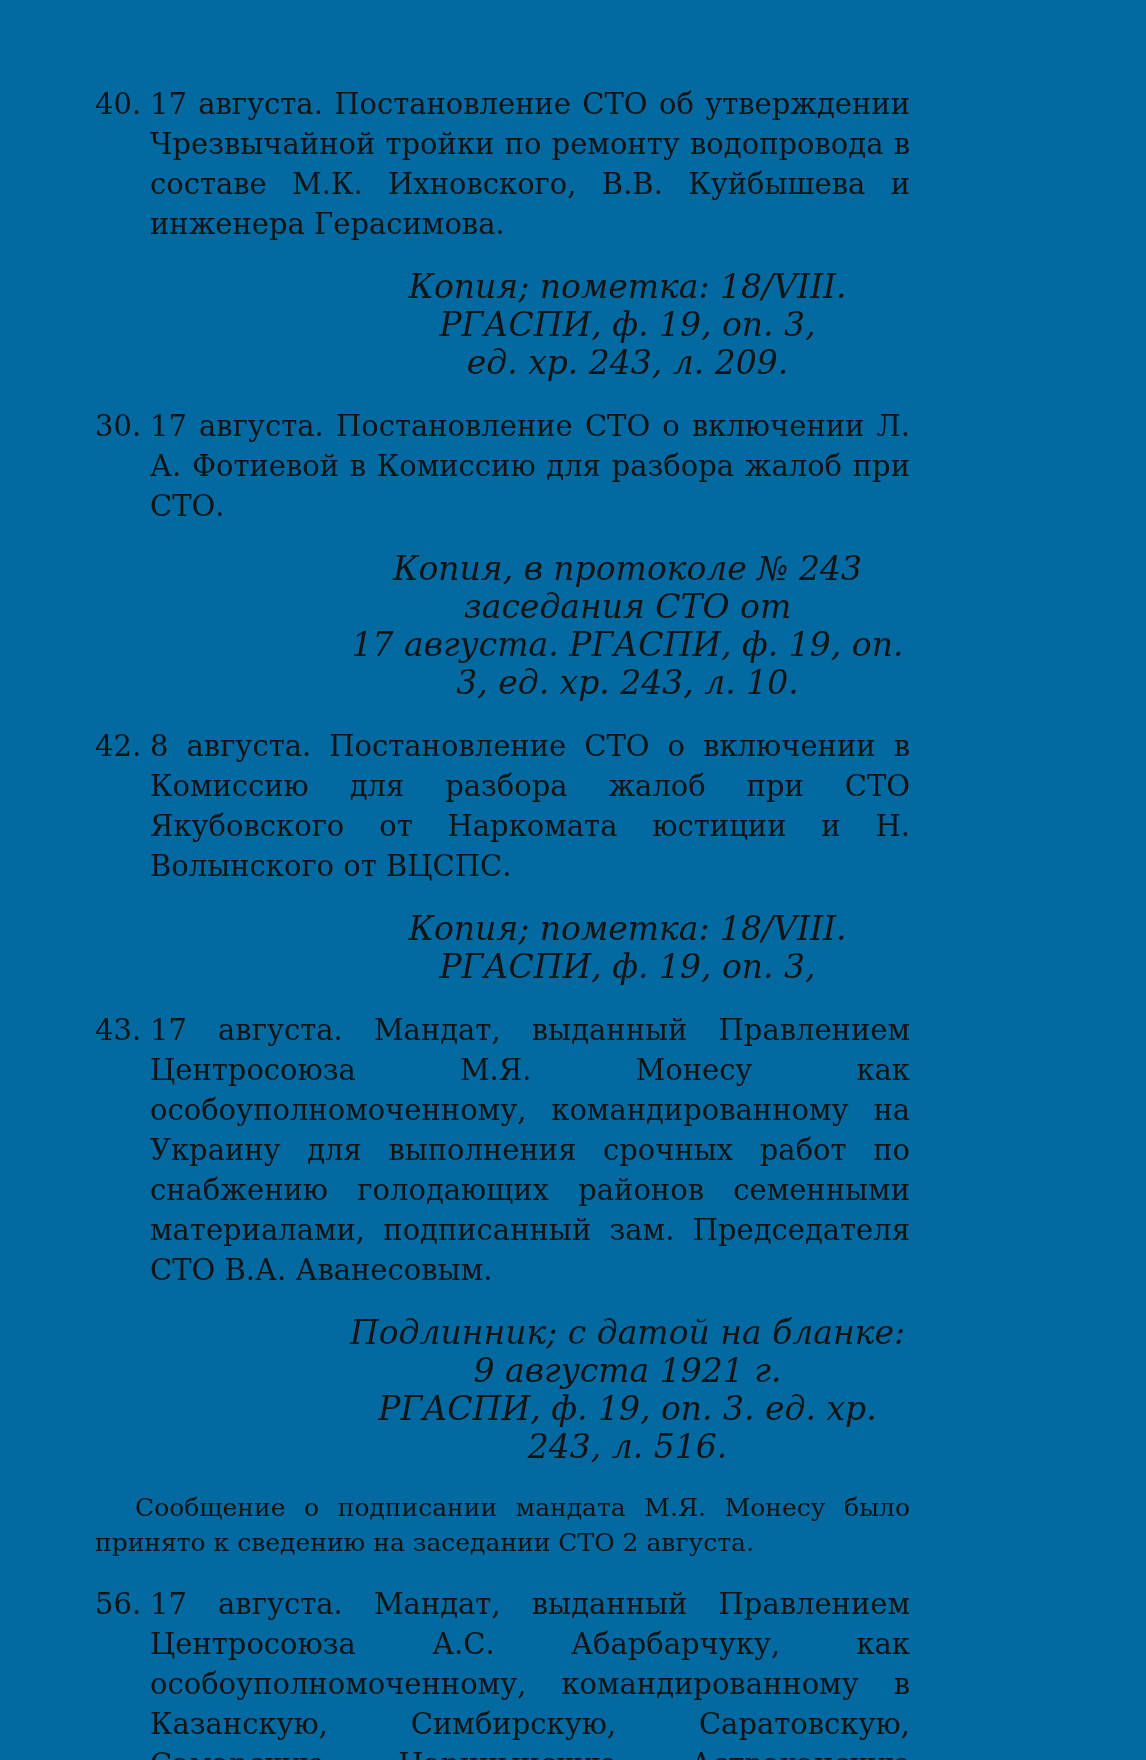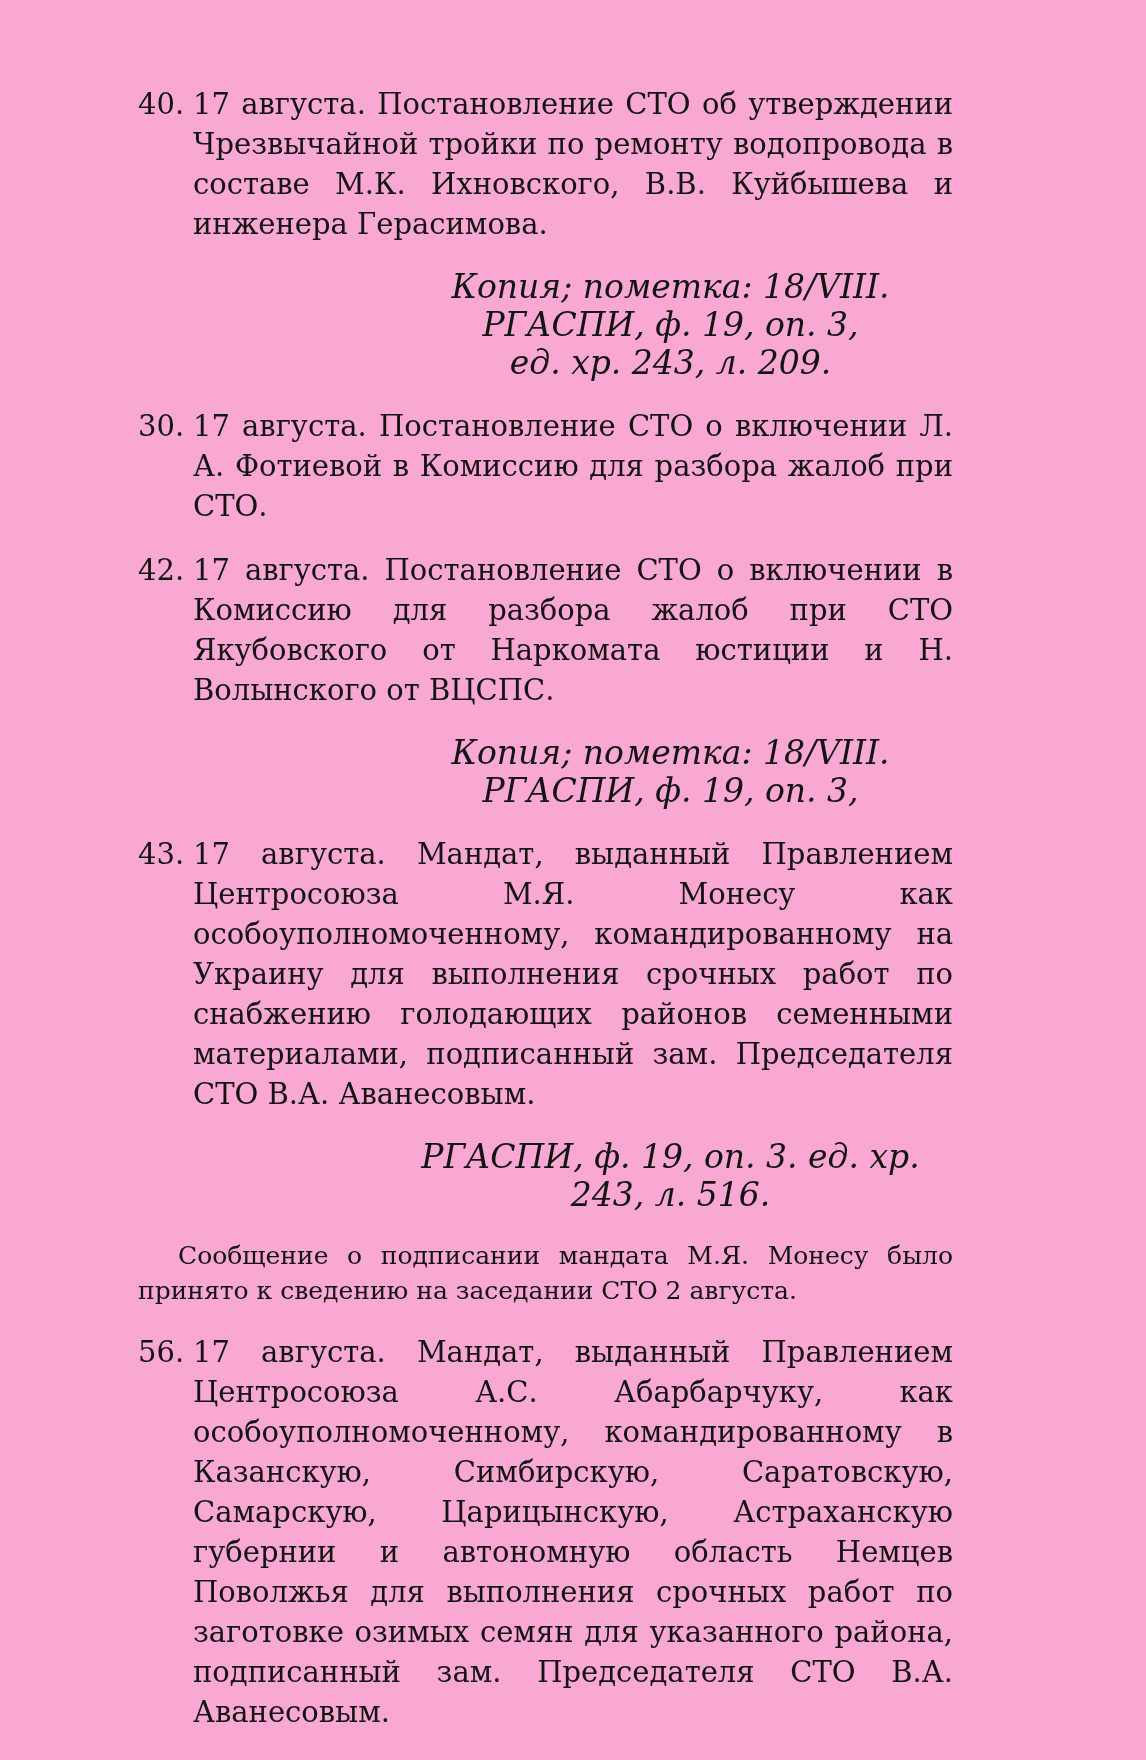--- a/index.html
+++ b/index.html
@@ -8,22 +8,21 @@
     width: 1146px;
     height: 1760px;
     position: relative;
     overflow: hidden;
     font-family: "DejaVu Serif", "Liberation Serif", serif;
     color: #141414;
   }
   .page {
     position: absolute;
     inset: 0;
-    background: #f9a8d4;
-    padding-left: 43px;
+    background: #0369a1;
   }
   .content {
     margin-left: 95px;
     width: 815px;
     padding-top: 84px;
   }
   .entry {
     position: relative;
     padding-left: 55px;
     font-size: 29px;
@@ -64,34 +63,39 @@
     </div>
     <div class="citation">
       <div>Копия; пометка: 18/VIII. РГАСПИ, ф. 19, оп. 3,</div>
       <div>ед. хр. 243, л. 209.</div>
     </div>
 
     <div class="entry">
       <span class="entry-number">30.</span>
       <span>17 августа. Постановление СТО о включении Л. А. Фотиевой в Комиссию для разбора жалоб при СТО.</span>
     </div>
+    <div class="citation">
+      <div>Копия, в протоколе № 243 заседания СТО от</div>
+      <div>17 августа. РГАСПИ, ф. 19, оп. 3, ед. хр. 243, л. 10.</div>
+    </div>
 
     <div class="entry">
       <span class="entry-number">42.</span>
-      <span>17 августа. Постановление СТО о включении в Комиссию для разбора жалоб при СТО Якубовского от Наркомата юстиции и Н. Волынского от ВЦСПС.</span>
+      <span>8 августа. Постановление СТО о включении в Комиссию для разбора жалоб при СТО Якубовского от Наркомата юстиции и Н. Волынского от ВЦСПС.</span>
     </div>
     <div class="citation">
       <div>Копия; пометка: 18/VIII. РГАСПИ, ф. 19, оп. 3,</div>
     </div>
 
     <div class="entry">
       <span class="entry-number">43.</span>
       <span>17 августа. Мандат, выданный Правлением Центросоюза М.Я. Монесу как особоуполномоченному, командированному на Украину для выполнения срочных работ по снабжению голодающих районов семенными материалами, подписанный зам. Председателя СТО В.А. Аванесовым.</span>
     </div>
     <div class="citation">
+      <div>Подлинник; с датой на бланке: 9 августа 1921 г.</div>
       <div>РГАСПИ, ф. 19, оп. 3. ед. хр. 243, л. 516.</div>
     </div>
 
     <div class="note">Сообщение о подписании мандата М.Я. Монесу было принято к сведению на заседании СТО 2 августа.</div>
 
     <div class="entry">
       <span class="entry-number">56.</span>
       <span>17 августа. Мандат, выданный Правлением Центросоюза А.С. Абарбарчуку, как особоуполномоченному, командированному в Казанскую, Симбирскую, Саратовскую, Самарскую, Царицынскую, Астраханскую губернии и автономную область Немцев Поволжья для выполнения срочных работ по заготовке озимых семян для указанного района, подписанный зам. Председателя СТО В.А. Аванесовым.</span>
     </div>
 

